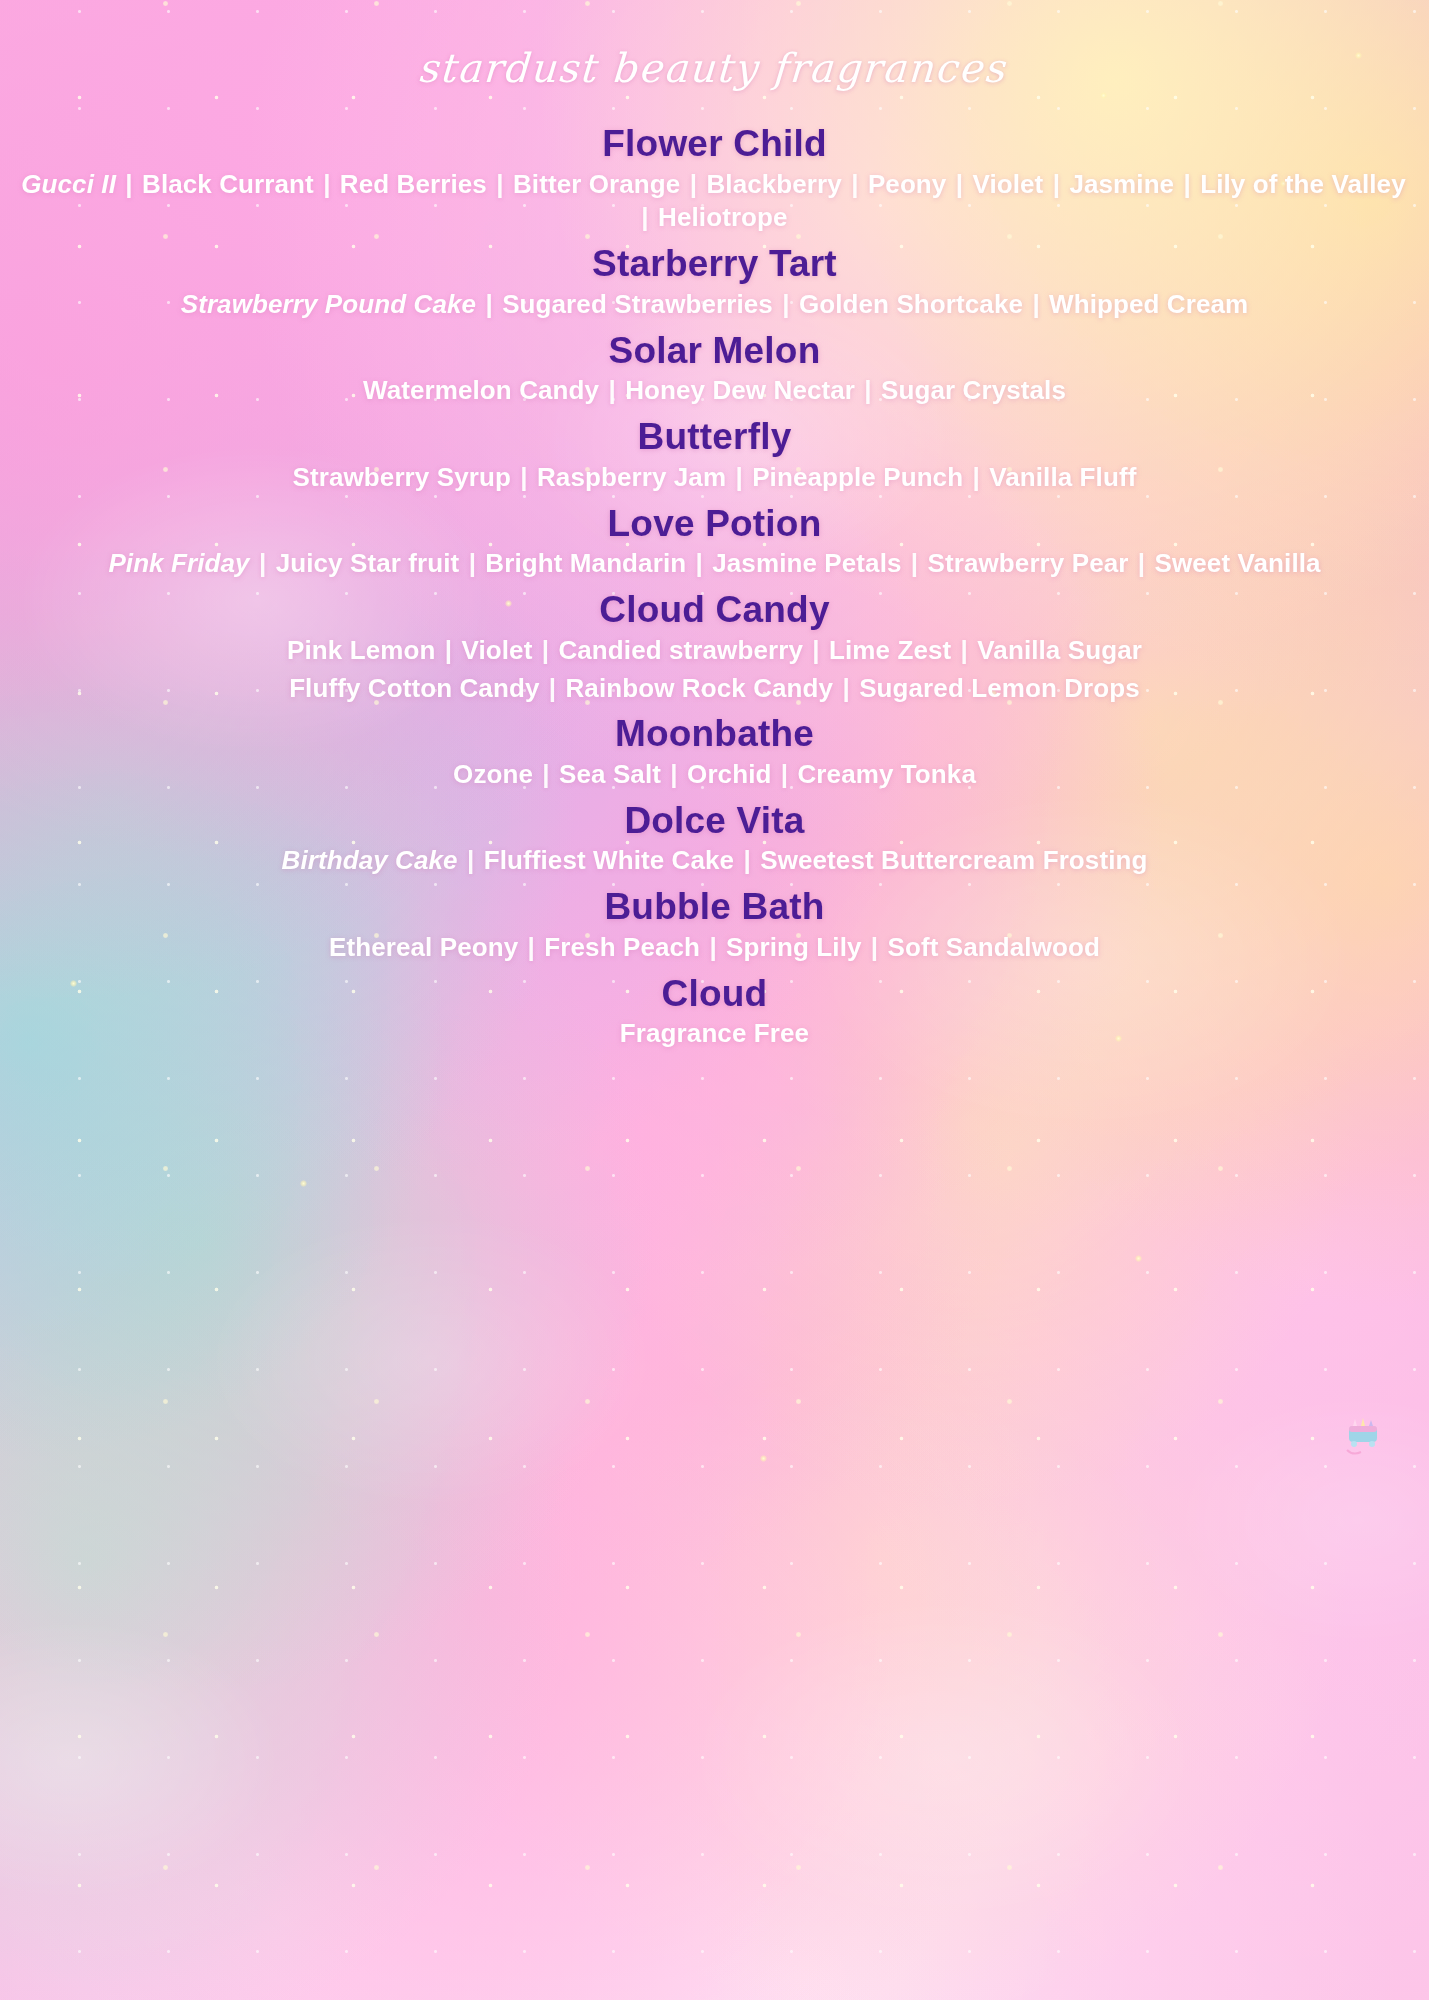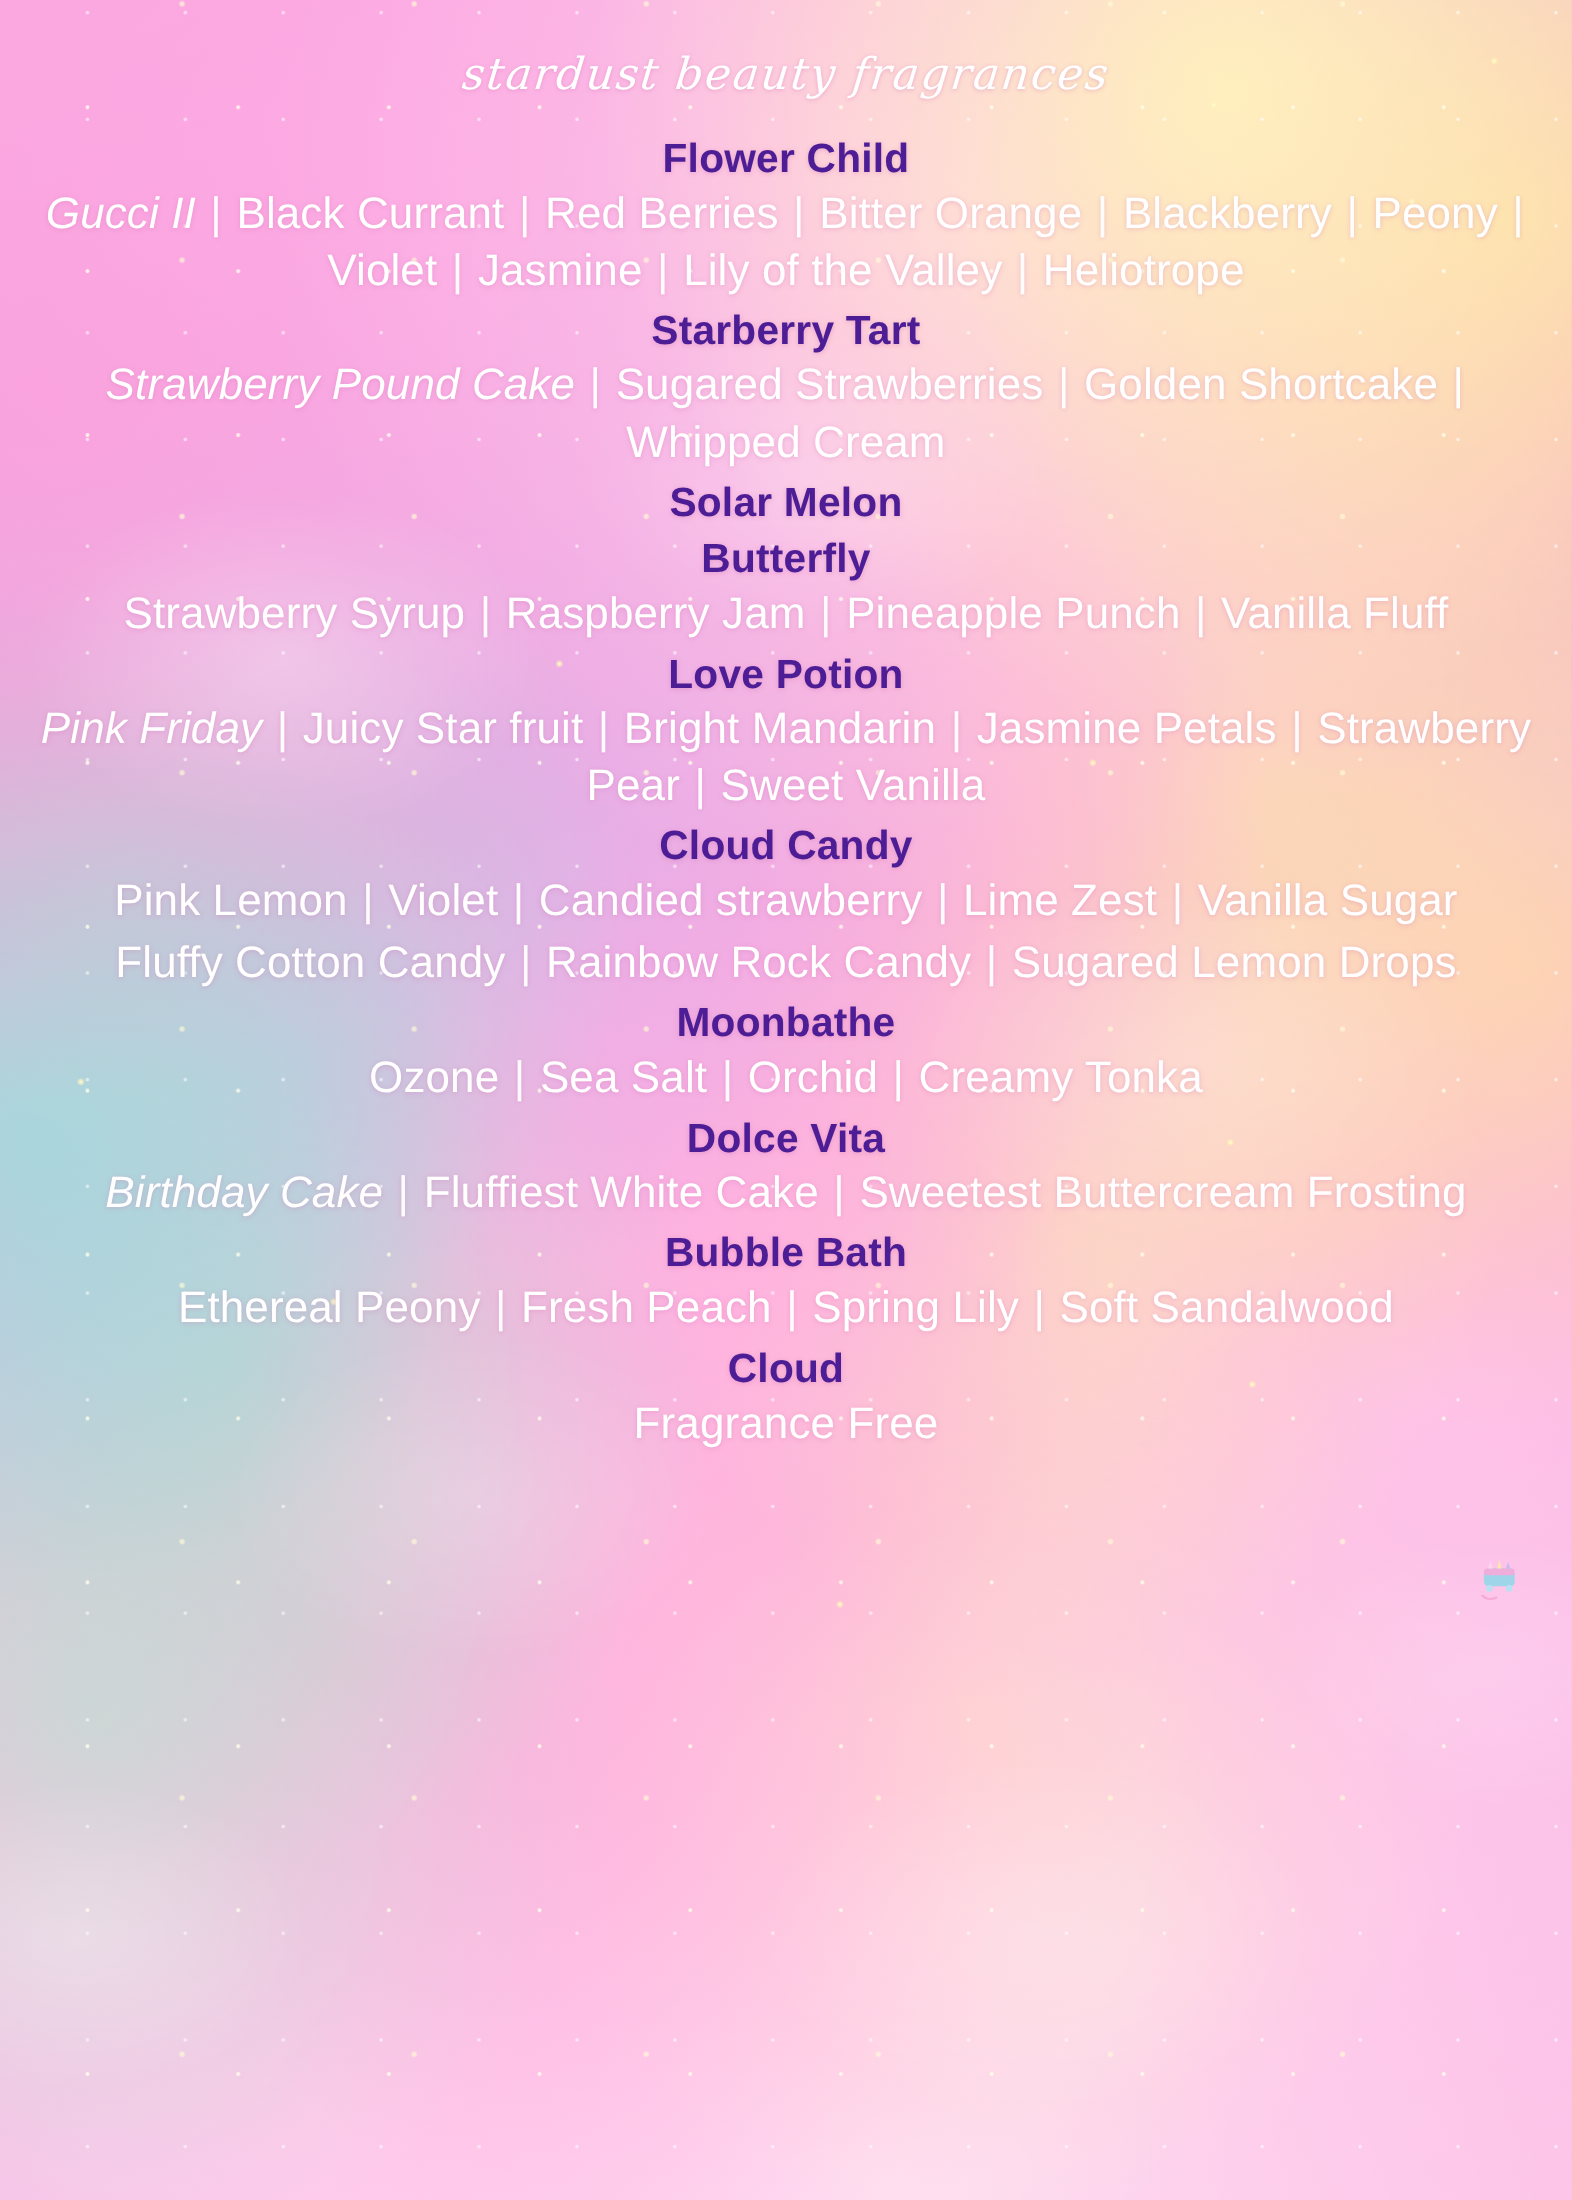--- a/index.html
+++ b/index.html
@@ -111,22 +111,22 @@
     font-size: 37px;
     font-weight: 700;
     line-height: 1.18;
     margin: 7px 0 2px 0;
     color: #4c1d95;
     text-shadow: 0 1px 5px rgba(205,110,175,0.40);
     letter-spacing: 0.2px;
   }
 
   .notes {
-    font-size: 40px;
-    font-weight: 400;
+    font-size: 26px;
+    font-weight: 700;
     line-height: 1.30;
     margin: 0 0 4px 0;
     color: #ffffff;
     text-shadow: 0 1px 5px rgba(205,110,175,0.35);
     letter-spacing: 0.1px;
   }
   .notes .dupe {
     font-style: italic;
   }
   .notes .sep {
@@ -171,20 +171,21 @@
 
     <div class="brand">stardust beauty fragrances</div>
 
     <div class="list">
 
     <div class="fragrance-name">Flower Child</div>
         <div class="notes"><span class="dupe">Gucci II</span><span class="sep"> | </span><span>Black Currant</span><span class="sep"> | </span><span>Red Berries</span><span class="sep"> | </span><span>Bitter Orange</span><span class="sep"> | </span><span>Blackberry</span><span class="sep"> | </span><span>Peony</span><span class="sep"> | </span><span>Violet</span><span class="sep"> | </span><span>Jasmine</span><span class="sep"> | </span><span>Lily of the Valley</span><span class="sep"> | </span><span>Heliotrope</span></div>
         <div class="fragrance-name">Starberry Tart</div>
         <div class="notes"><span class="dupe">Strawberry Pound Cake</span><span class="sep"> | </span><span>Sugared Strawberries</span><span class="sep"> | </span><span>Golden Shortcake</span><span class="sep"> | </span><span>Whipped Cream</span></div>
         <div class="fragrance-name">Solar Melon</div>
+        <div class="notes"><span>Watermelon Candy</span><span class="sep"> | </span><span>Honey Dew Nectar</span><span class="sep"> | </span><span>Sugar Crystals</span></div>
         <div class="fragrance-name">Butterfly</div>
         <div class="notes"><span>Strawberry Syrup</span><span class="sep"> | </span><span>Raspberry Jam</span><span class="sep"> | </span><span>Pineapple Punch</span><span class="sep"> | </span><span>Vanilla Fluff</span></div>
         <div class="fragrance-name">Love Potion</div>
         <div class="notes"><span class="dupe">Pink Friday</span><span class="sep"> | </span><span>Juicy Star fruit</span><span class="sep"> | </span><span>Bright Mandarin</span><span class="sep"> | </span><span>Jasmine Petals</span><span class="sep"> | </span><span>Strawberry Pear</span><span class="sep"> | </span><span>Sweet Vanilla</span></div>
         <div class="fragrance-name">Cloud Candy</div>
         <div class="notes"><span>Pink Lemon</span><span class="sep"> | </span><span>Violet</span><span class="sep"> | </span><span>Candied strawberry</span><span class="sep"> | </span><span>Lime Zest</span><span class="sep"> | </span><span>Vanilla Sugar</span></div>
         <div class="notes"><span>Fluffy Cotton Candy</span><span class="sep"> | </span><span>Rainbow Rock Candy</span><span class="sep"> | </span><span>Sugared Lemon Drops</span></div>
         <div class="fragrance-name">Moonbathe</div>
         <div class="notes"><span>Ozone</span><span class="sep"> | </span><span>Sea Salt</span><span class="sep"> | </span><span>Orchid</span><span class="sep"> | </span><span>Creamy Tonka</span></div>
         <div class="fragrance-name">Dolce Vita</div>

